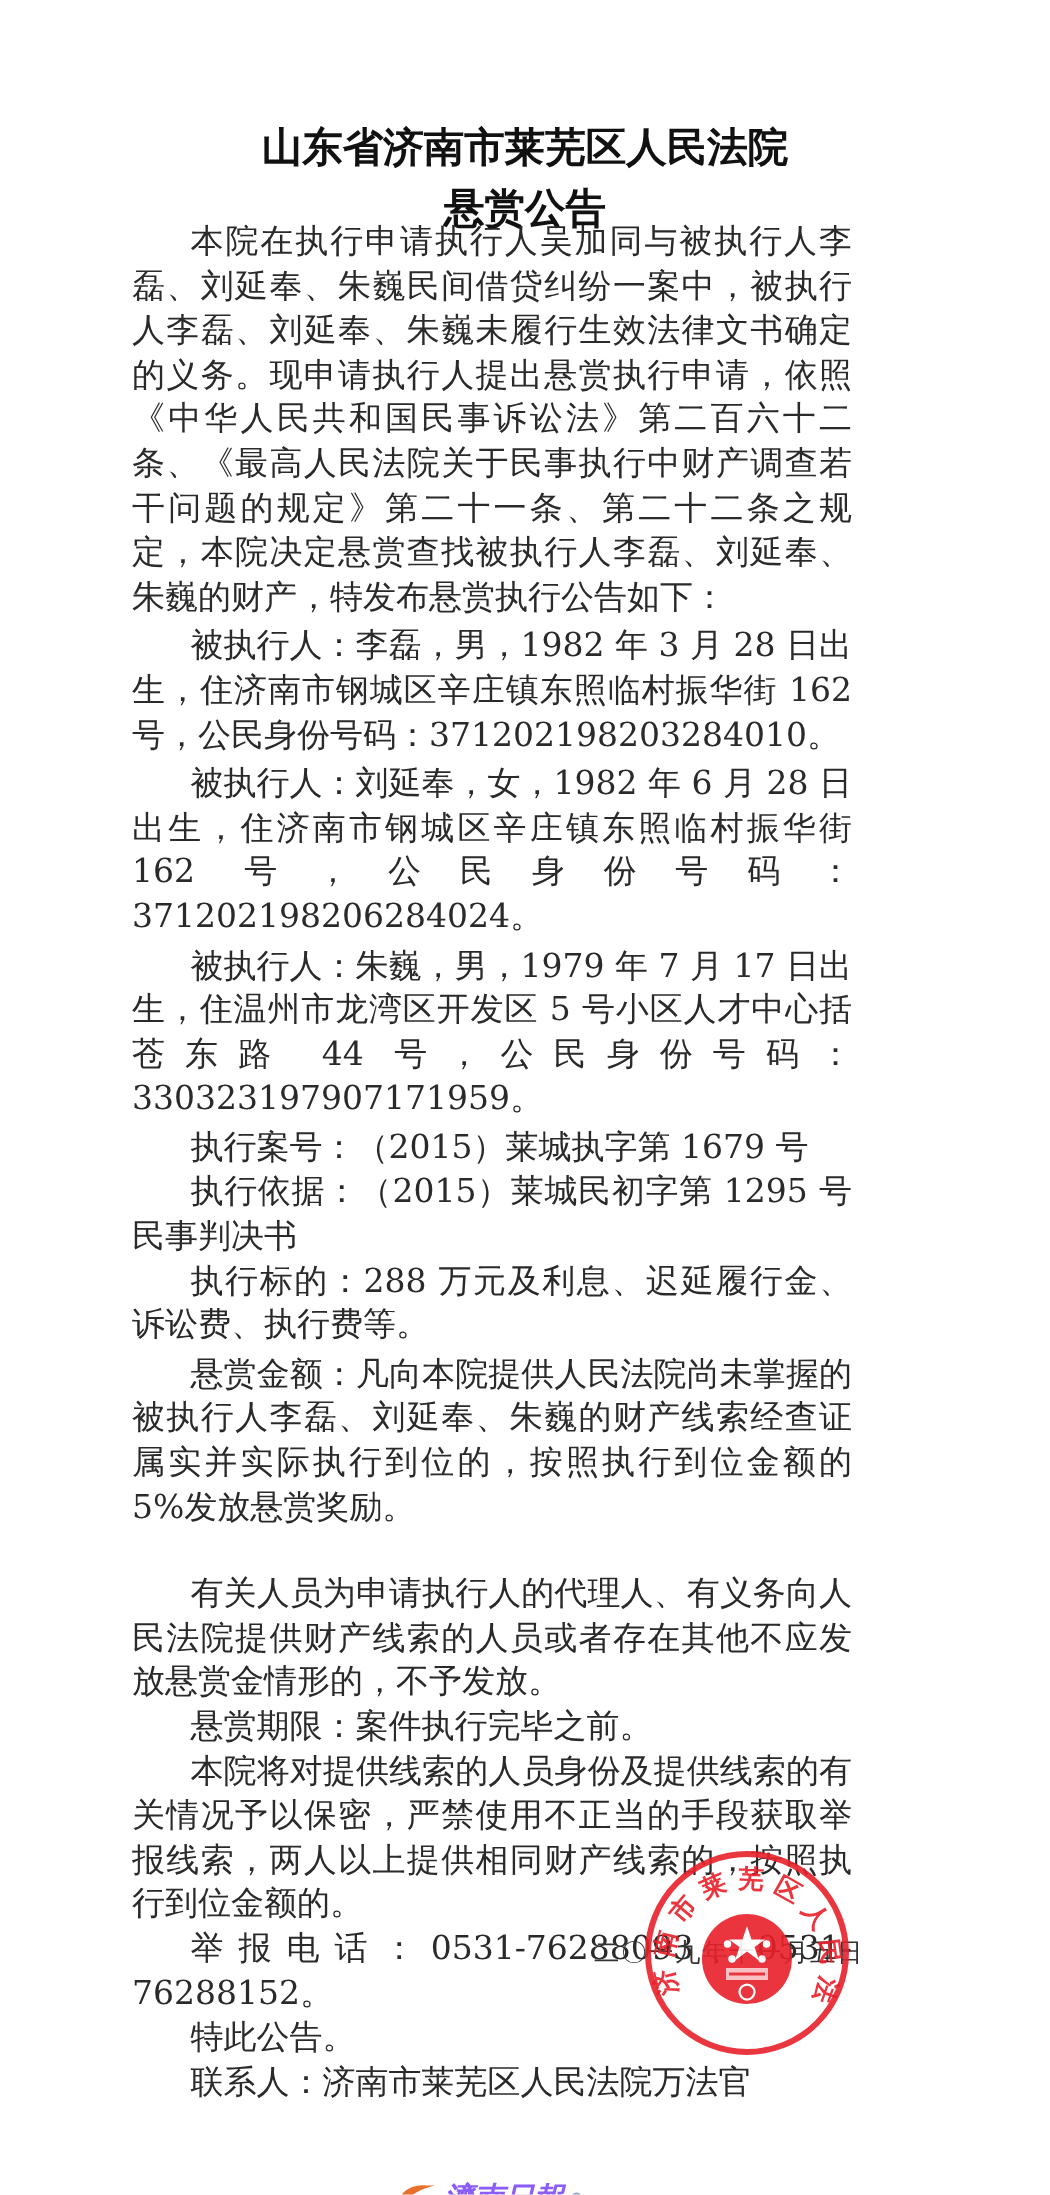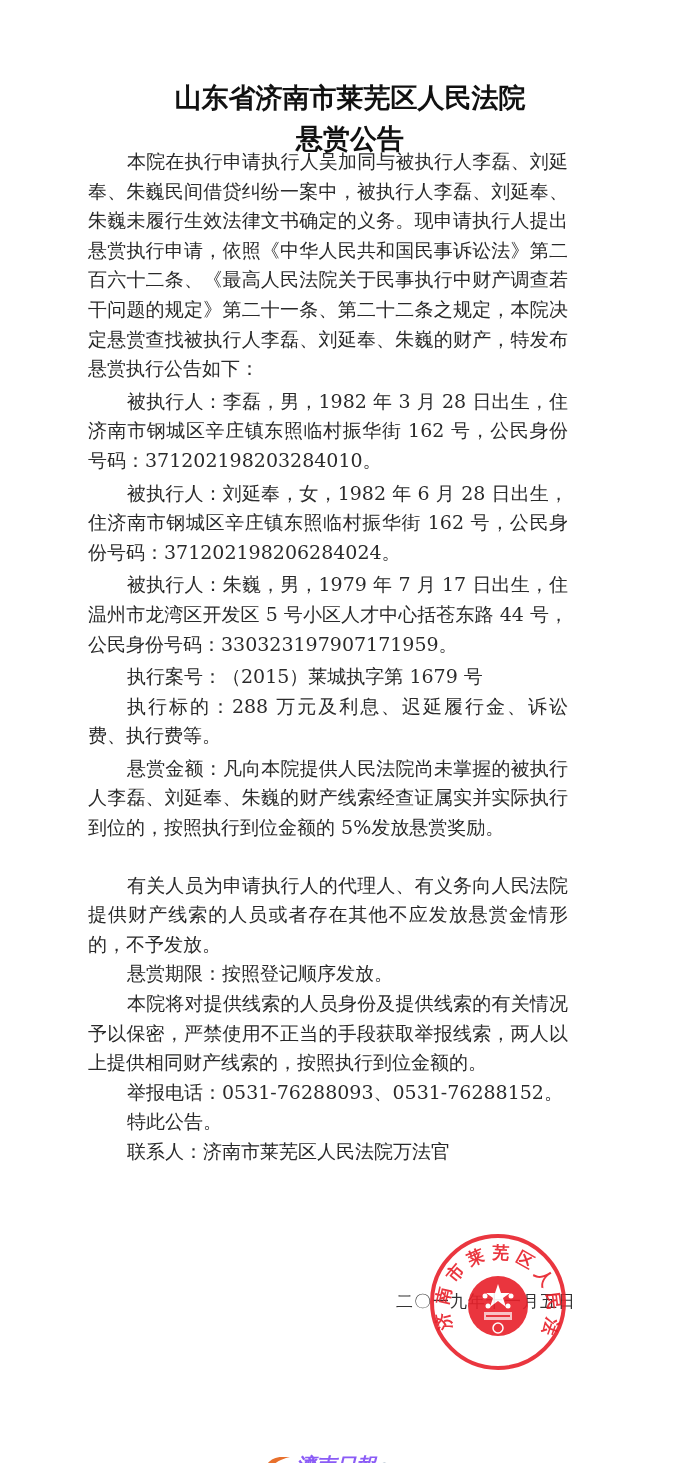--- a/index.html
+++ b/index.html
@@ -2,21 +2,21 @@
 <html><head>
 <meta charset="utf-8">
 <style>
   html, body { margin:0; padding:0; background:#ffffff; }
   body { width:700px; height:1463px; position:relative; overflow:hidden;
          font-family:"DejaVu Serif", "Liberation Serif", serif; color:#222; }
   .title { position:absolute; left:0; width:700px; text-align:center;
            font-family:"DejaVu Serif", serif; font-weight:bold; font-size:27px; color:#111; letter-spacing:0px; }
   #t1 { top:80px; }
   #t2 { top:111px;margin-top:10px; }
-  .body { position:absolute; left:88px; width:480px; top:147px; font-size:19px; line-height:29.6px; color:#2a2a2a; }
+  .body { position:absolute; left:88px; width:480px; top:147px; font-size:22px; line-height:29.6px; color:#2a2a2a; }
   .p { margin:0; text-indent:39px; text-align:justify; text-align-last:left; }
   .p.gap-before { margin-top:28px; }
   .p.extra { margin-top:3px; }
   .seal { position:absolute; left:428px; top:1232px; width:140px; height:140px; }
   .date { position:absolute; left:396px; top:1290px; font-size:17px; color:#333; letter-spacing:1px; }
   .footer { position:absolute; left:262px; top:1428px; display:flex; align-items:center; gap:4px; }
   .footer .brand1 { font-family:"DejaVu Serif", serif; font-style:italic; font-size:20px; color:#8b5cf6; font-weight:bold; }
   .footer .dot { color:#9ab; font-size:10px; }
   .footer .brand2 { font-family:"DejaVu Sans", sans-serif; font-size:19px; color:#3b8fd8; font-weight:bold;margin-top:48px; }
 </style>
@@ -25,24 +25,25 @@
 
 <div class="title" id="t1">山东省济南市莱芜区人民法院</div>
 <div class="title" id="t2">悬赏公告</div>
 
 <div class="body">
   <p class="p">本院在执行申请执行人吴加同与被执行人李磊、刘延奉、朱巍民间借贷纠纷一案中，被执行人李磊、刘延奉、朱巍未履行生效法律文书确定的义务。现申请执行人提出悬赏执行申请，依照《中华人民共和国民事诉讼法》第二百六十二条、《最高人民法院关于民事执行中财产调查若干问题的规定》第二十一条、第二十二条之规定，本院决定悬赏查找被执行人李磊、刘延奉、朱巍的财产，特发布悬赏执行公告如下：</p>
   <p class="p extra">被执行人：李磊，男，1982 年 3 月 28 日出生，住济南市钢城区辛庄镇东照临村振华街 162 号，公民身份号码：371202198203284010。</p>
   <p class="p extra">被执行人：刘延奉，女，1982 年 6 月 28 日出生，住济南市钢城区辛庄镇东照临村振华街 162 号，公民身份号码：371202198206284024。</p>
   <p class="p extra">被执行人：朱巍，男，1979 年 7 月 17 日出生，住温州市龙湾区开发区 5 号小区人才中心括苍东路 44 号，公民身份号码：330323197907171959。</p>
   <p class="p extra">执行案号：（2015）莱城执字第 1679 号</p>
+  <p class="p">执行依据：（2015）莱城民初字第 1295 号民事判决书</p>
   <p class="p">执行标的：288 万元及利息、迟延履行金、诉讼费、执行费等。</p>
   <p class="p extra">悬赏金额：凡向本院提供人民法院尚未掌握的被执行人李磊、刘延奉、朱巍的财产线索经查证属实并实际执行到位的，按照执行到位金额的 5%发放悬赏奖励。</p>
   <p class="p gap-before">有关人员为申请执行人的代理人、有义务向人民法院提供财产线索的人员或者存在其他不应发放悬赏金情形的，不予发放。</p>
-  <p class="p">悬赏期限：按照登记顺序发放。</p>
+  <p class="p">悬赏期限：案件执行完毕之前。</p>
   <p class="p">本院将对提供线索的人员身份及提供线索的有关情况予以保密，严禁使用不正当的手段获取举报线索，两人以上提供相同财产线索的，按照执行到位金额的。</p>
   <p class="p">举报电话：0531-76288093、0531-76288152。</p>
   <p class="p">特此公告。</p>
   <p class="p">联系人：济南市莱芜区人民法院万法官</p>
 </div>
 
 <div class="date">二〇一九年十一月五日</div>
 
 <svg class="seal" viewBox="0 0 140 140">
   <defs>

